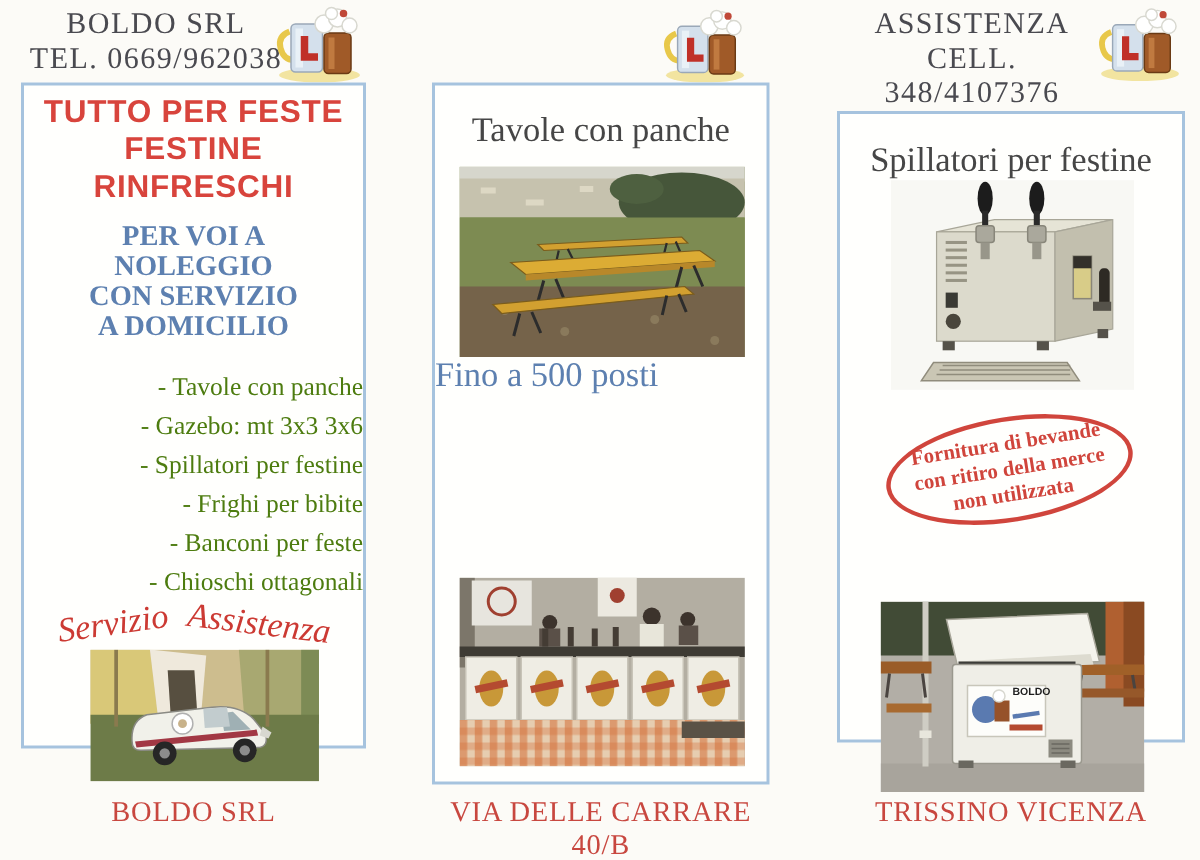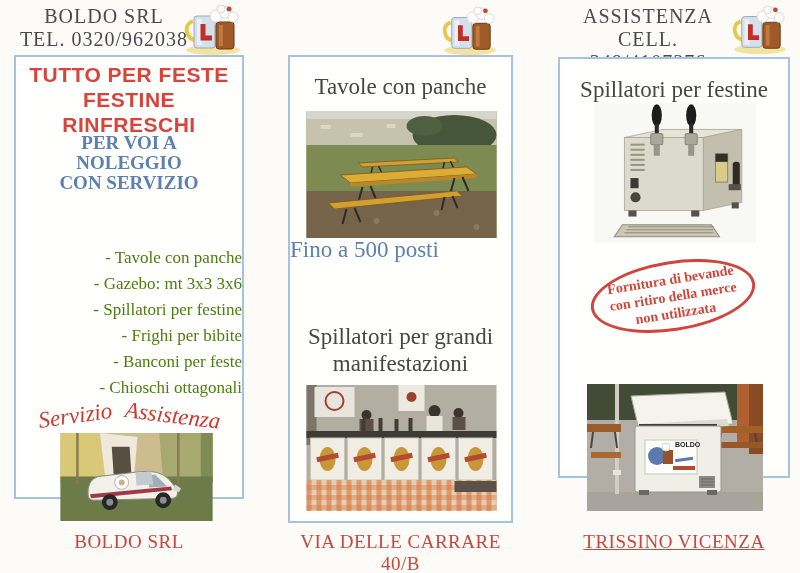--- a/index.html
+++ b/index.html
@@ -37,21 +37,21 @@
   }
   .logo{line-height:0;}
   .sticker-label{color:#1d1d1d;font-family:"Liberation Sans",sans-serif;
                  font-weight:bold;font-size:7px;line-height:7px;}
 </style>
 </head>
 <body>
 
 <div class="abs hdr" style="left:14px;top:5px;width:180px;">
   <div>BOLDO SRL</div>
-  <div>TEL. 0320/962038</div>
+  <div>TEL. 0669/962038</div>
 </div>
 <div class="abs logo" style="left:182px;top:4px;width:62px;height:52px;">
   <svg width="100%" height="100%" viewBox="0 0 62 52" xmlns="http://www.w3.org/2000/svg">
     <ellipse cx="31" cy="46" rx="27" ry="5" fill="#f2e4a0"></ellipse>
     <path d="M11 17 q-8 3 -6 11 q2 8 9 8" fill="none" stroke="#e8c84a" stroke-width="4"></path>
     <rect x="12" y="12" width="21" height="32" rx="3" fill="#d4e0ec" stroke="#9aa8b8"></rect>
     <rect x="15" y="15" width="5" height="26" fill="#e9f1f7"></rect>
     <path d="M21 20 v14 h9" stroke="#c03028" stroke-width="5" fill="none"></path>
     <rect x="34" y="18" width="18" height="27" rx="3" fill="#a05a28" stroke="#6a3a14"></rect>
     <rect x="37" y="21" width="4" height="21" fill="#c07a40"></rect>
@@ -62,24 +62,25 @@
     <circle cx="47" cy="5" r="2.5" fill="#c04838"></circle>
   </svg>
 </div>
 
 <div class="abs panel" style="left:14px;top:55px;width:230px;height:444px;">
   <div class="abs red-title" style="top:5px;">
     <div>TUTTO PER FESTE</div>
     <div>FESTINE</div>
     <div>RINFRESCHI</div>
   </div>
-  <div class="abs blue-sub" style="top:76px;">
+  <div class="abs blue-sub" style="top:91px;">
     <div>PER VOI A</div>
     <div>NOLEGGIO</div>
     <div>CON SERVIZIO</div>
+    <div>A DOMICILIO</div>
   </div>
   <div class="abs item-list" style="top:188px;">
     <div>- Tavole con panche</div>
     <div>- Gazebo: mt 3x3 3x6</div>
     <div>- Spillatori per festine</div>
     <div>- Frighi per bibite</div>
     <div>- Banconi per feste</div>
     <div>- Chioschi ottagonali</div>
   </div>
   <div class="abs ribbon" style="top:344px;">
@@ -152,24 +153,20 @@
       <polygon points="52,52 148,47 152,51 56,56" fill="#d2a030" stroke="#7a5c1c" stroke-width="0.8"></polygon>
       <path d="M66 56 l-2 9 M72 55 l4 8 M138 51 l-2 8 M144 50 l3 7" stroke="#2c2c2c" stroke-width="1.5" fill="none"></path>
       <polygon points="34,64 160,56 170,63 44,72" fill="#dcac34" stroke="#7a5c1c" stroke-width="0.8"></polygon>
       <polygon points="44,72 170,63 170,67 44,76" fill="#b8882a"></polygon>
       <path d="M56 76 l-5 18 M64 75 l7 17 M148 67 l-4 15 M156 66 l6 14" stroke="#2c2c2c" stroke-width="2" fill="none"></path>
       <polygon points="22,92 150,80 156,85 28,98" fill="#d2a030" stroke="#7a5c1c" stroke-width="0.8"></polygon>
       <path d="M40 98 l-4 15 M48 97 l6 14 M138 86 l-3 13 M146 85 l5 12" stroke="#2c2c2c" stroke-width="2" fill="none"></path>
     </svg>
   </div>
   <div class="abs cap-blue" style="top:180px;">Fino a 500 posti</div>
-  <div class="abs sec-title" style="top:266px;">
-    <div>Spillatori per grandi</div>
-    <div>manifestazioni</div>
-  </div>
   <div class="abs photo" style="left:16px;top:328px;width:191px;height:126px;">
     <svg width="191" height="126" viewBox="0 0 190 126" xmlns="http://www.w3.org/2000/svg">
       <defs>
         <pattern id="ging" width="10" height="10" patternUnits="userSpaceOnUse">
           <rect width="10" height="10" fill="#e6cdb0"></rect>
           <rect width="5" height="10" fill="#d2703a" opacity="0.55"></rect>
           <rect width="10" height="5" fill="#d2703a" opacity="0.35"></rect>
         </pattern>
       </defs>
       <rect width="190" height="126" fill="#b3aea2"></rect>
@@ -229,21 +226,21 @@
     <rect x="34" y="18" width="18" height="27" rx="3" fill="#a05a28" stroke="#6a3a14"></rect>
     <rect x="37" y="21" width="4" height="21" fill="#c07a40"></rect>
     <circle cx="34" cy="12" r="6" fill="#ffffff" stroke="#d8d8d0"></circle>
     <circle cx="43" cy="8" r="6" fill="#ffffff" stroke="#d8d8d0"></circle>
     <circle cx="51" cy="13" r="5" fill="#ffffff" stroke="#d8d8d0"></circle>
     <circle cx="39" cy="5" r="4" fill="#ffffff" stroke="#d8d8d0"></circle>
     <circle cx="47" cy="5" r="2.5" fill="#c04838"></circle>
   </svg>
 </div>
 
-<div class="abs panel" style="left:558px;top:57px;width:232px;height:421px;">
+<div class="abs panel" style="left:558px;top:74px;width:232px;height:421px;">
   <div class="abs sec-title" style="top:17px;">Spillatori per festine</div>
   <div class="abs photo" style="left:34px;top:44px;width:162px;height:140px;">
     <svg width="162" height="140" viewBox="0 0 160 138" xmlns="http://www.w3.org/2000/svg">
       <rect width="160" height="138" fill="#f8f8f4"></rect>
       <polygon points="30,34 108,34 146,26 68,26" fill="#e6e4d6" stroke="#a8a698" stroke-width="0.8"></polygon>
       <rect x="30" y="34" width="78" height="72" fill="#dcdacc" stroke="#a8a698" stroke-width="0.8"></rect>
       <polygon points="108,34 146,26 146,98 108,106" fill="#c2bfae" stroke="#a8a698" stroke-width="0.8"></polygon>
       <g fill="#979484">
         <rect x="36" y="40" width="14" height="2"></rect>
           <rect x="36" y="45" width="14" height="2"></rect>
@@ -304,13 +301,13 @@
       <rect x="86" y="82" width="22" height="4" fill="#b44a30"></rect>
       <rect x="112" y="92" width="16" height="12" fill="#8c8a80"></rect>
       <path d="M114 95 h12 M114 98 h12 M114 101 h12" stroke="#6a6860" stroke-width="1"></path>
       <rect x="52" y="106" width="10" height="5" fill="#6a6860"></rect>
       <rect x="120" y="106" width="10" height="5" fill="#6a6860"></rect>
       <rect x="26" y="86" width="8" height="5" fill="#e8e6dc"></rect>
     </svg>
     <div class="abs sticker-label" style="left:88px;top:57px;">BOLDO</div>
   </div>
 </div>
-<div class="abs ftr" style="left:558px;top:531px;width:232px;text-decoration:underline;">TRISSINO VICENZA</div>
+<div class="abs ftr" style="left:558px;top:531px;width:232px;">TRISSINO VICENZA</div>
 
 </body></html>

